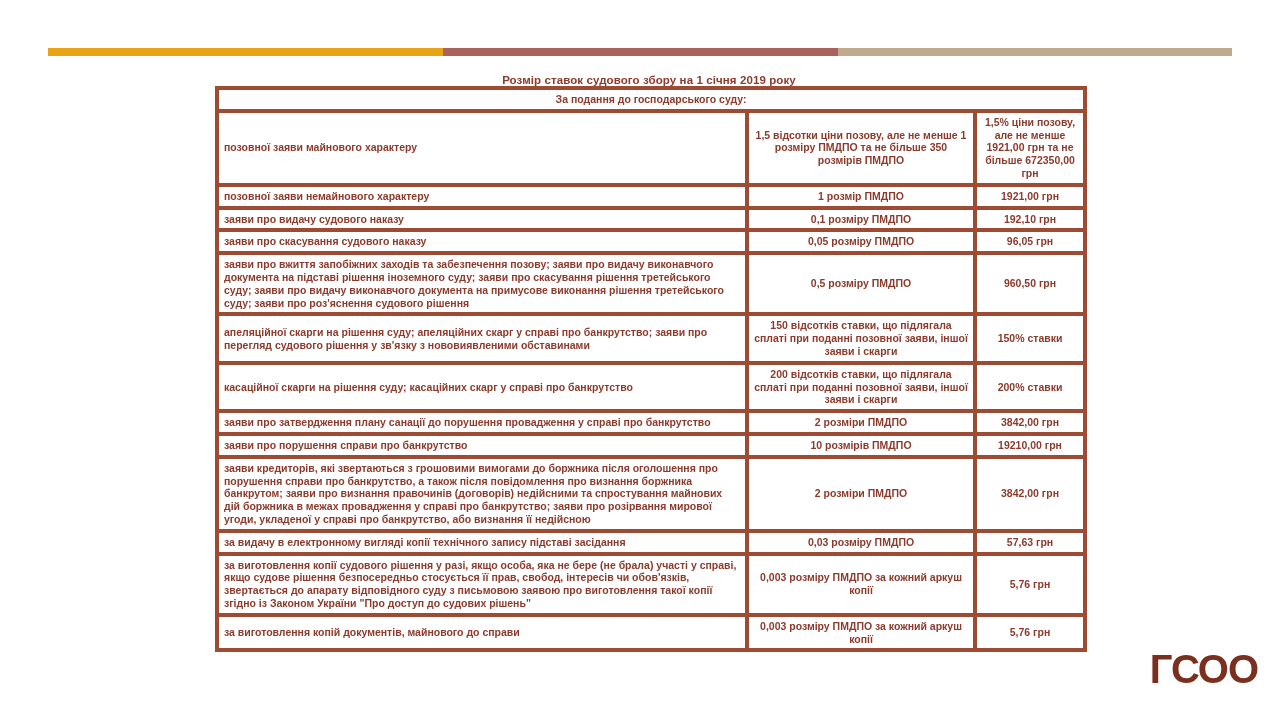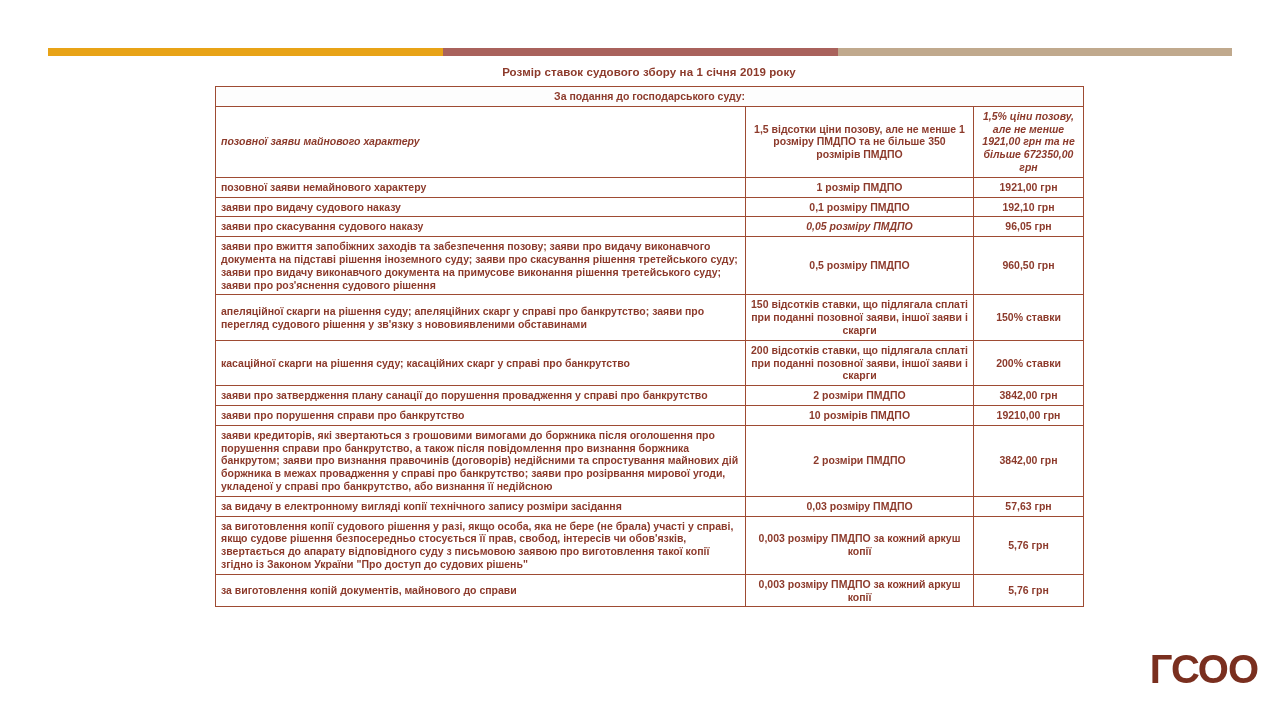--- a/index.html
+++ b/index.html
@@ -27,21 +27,21 @@
   .topbars .seg {
     height: 8px;
   }
   .seg-1 { width: 33.4%; background: #e8a317; }
   .seg-2 { width: 33.3%; background: #a9625c; }
   .seg-3 { width: 33.3%; background: #c0a98d; }
 
   
   .doc-title {
     position: absolute;
-    top: 66px;
+    top: 74px;
     left: 215px;
     width: 868px;
     text-align: center;
     font-size: 11.5px;
     font-weight: bold;
     color: #8c3a2b;
     letter-spacing: 0.1px;
   }
 
   
@@ -52,21 +52,21 @@
     width: 868px;
   }
   table.fees {
     border-collapse: collapse;
     width: 868px;
     table-layout: fixed;
     font-size: 10.5px;
     color: #8c3a2b;
   }
   table.fees td {
-    border: 1px solid #be185d;
+    border: 4px solid #be185d;
     padding: 3px 5px;
     vertical-align: middle;
     font-weight: bold;
     line-height: 1.22;
   }
   col.c1 { width: 530px; }
   col.c2 { width: 228px; }
   col.c3 { width: 110px; }
 
   td.desc {
@@ -111,37 +111,37 @@
     <colgroup>
       <col class="c1">
       <col class="c2">
       <col class="c3">
     </colgroup>
     <tbody id="fees-body">
         <tr class="section">
           <td colspan="3" style="border-color: rgb(158, 75, 51);">За подання до господарського суду:</td>
         </tr>
         <tr>
-          <td class="desc" style="border-color: rgb(158, 75, 51); font-style: italic;">позовної заяви майнового характеру</td>
+          <td class="desc" style="border-color: rgb(158, 75, 51);">позовної заяви майнового характеру</td>
           <td class="rate" style="border-color: rgb(158, 75, 51);">1,5 відсотки ціни позову, але не менше 1 розміру ПМДПО та не більше 350 розмірів ПМДПО</td>
-          <td class="amount" style="border-color: rgb(158, 75, 51); font-style: italic;">1,5% ціни позову, але не менше 1921,00 грн та не більше 672350,00 грн</td>
+          <td class="amount" style="border-color: rgb(158, 75, 51);">1,5% ціни позову, але не менше 1921,00 грн та не більше 672350,00 грн</td>
         </tr>
         <tr>
           <td class="desc" style="border-color: rgb(158, 75, 51);">позовної заяви немайнового характеру</td>
           <td class="rate" style="border-color: rgb(158, 75, 51);">1 розмір ПМДПО</td>
           <td class="amount" style="border-color: rgb(158, 75, 51);">1921,00 грн</td>
         </tr>
         <tr>
           <td class="desc" style="border-color: rgb(158, 75, 51);">заяви про видачу судового наказу</td>
           <td class="rate" style="border-color: rgb(158, 75, 51);">0,1 розміру ПМДПО</td>
           <td class="amount" style="border-color: rgb(158, 75, 51);">192,10 грн</td>
         </tr>
         <tr>
           <td class="desc" style="border-color: rgb(158, 75, 51);">заяви про скасування судового наказу</td>
-          <td class="rate" style="border-color: rgb(158, 75, 51); font-style: italic;">0,05 розміру ПМДПО</td>
+          <td class="rate" style="border-color: rgb(158, 75, 51);">0,05 розміру ПМДПО</td>
           <td class="amount" style="border-color: rgb(158, 75, 51);">96,05 грн</td>
         </tr>
         <tr>
           <td class="desc" style="border-color: rgb(158, 75, 51);">заяви про вжиття запобіжних заходів та забезпечення позову; заяви про видачу виконавчого документа на підставі рішення іноземного суду; заяви про скасування рішення третейського суду; заяви про видачу виконавчого документа на примусове виконання рішення третейського суду; заяви про роз'яснення судового рішення</td>
           <td class="rate" style="border-color: rgb(158, 75, 51);">0,5 розміру ПМДПО</td>
           <td class="amount" style="border-color: rgb(158, 75, 51);">960,50 грн</td>
         </tr>
         <tr>
           <td class="desc" style="border-color: rgb(158, 75, 51);">апеляційної скарги на рішення суду; апеляційних скарг у справі про банкрутство; заяви про перегляд судового рішення у зв'язку з нововиявленими обставинами</td>
           <td class="rate" style="border-color: rgb(158, 75, 51);">150 відсотків ставки, що підлягала сплаті при поданні позовної заяви, іншої заяви і скарги</td>
@@ -161,21 +161,21 @@
           <td class="desc" style="border-color: rgb(158, 75, 51);">заяви про порушення справи про банкрутство</td>
           <td class="rate" style="border-color: rgb(158, 75, 51);">10 розмірів ПМДПО</td>
           <td class="amount" style="border-color: rgb(158, 75, 51);">19210,00 грн</td>
         </tr>
         <tr>
           <td class="desc" style="border-color: rgb(158, 75, 51);">заяви кредиторів, які звертаються з грошовими вимогами до боржника після оголошення про порушення справи про банкрутство, а також після повідомлення про визнання боржника банкрутом; заяви про визнання правочинів (договорів) недійсними та спростування майнових дій боржника в межах провадження у справі про банкрутство; заяви про розірвання мирової угоди, укладеної у справі про банкрутство, або визнання її недійсною</td>
           <td class="rate" style="border-color: rgb(158, 75, 51);">2 розміри ПМДПО</td>
           <td class="amount" style="border-color: rgb(158, 75, 51);">3842,00 грн</td>
         </tr>
         <tr>
-          <td class="desc" style="border-color: rgb(158, 75, 51);">за видачу в електронному вигляді копії технічного запису розміри засідання</td>
+          <td class="desc" style="border-color: rgb(158, 75, 51);">за видачу в електронному вигляді копії технічного запису підставі засідання</td>
           <td class="rate" style="border-color: rgb(158, 75, 51);">0,03 розміру ПМДПО</td>
           <td class="amount" style="border-color: rgb(158, 75, 51);">57,63 грн</td>
         </tr>
         <tr>
           <td class="desc" style="border-color: rgb(158, 75, 51);">за виготовлення копії судового рішення у разі, якщо особа, яка не бере (не брала) участі у справі, якщо судове рішення безпосередньо стосується її прав, свобод, інтересів чи обов'язків, звертається до апарату відповідного суду з письмовою заявою про виготовлення такої копії згідно із Законом України "Про доступ до судових рішень"</td>
           <td class="rate" style="border-color: rgb(158, 75, 51);">0,003 розміру ПМДПО за кожний аркуш копії</td>
           <td class="amount" style="border-color: rgb(158, 75, 51);">5,76 грн</td>
         </tr>
         <tr>
           <td class="desc" style="border-color: rgb(158, 75, 51);"> за виготовлення копій документів, майнового до справи</td>

